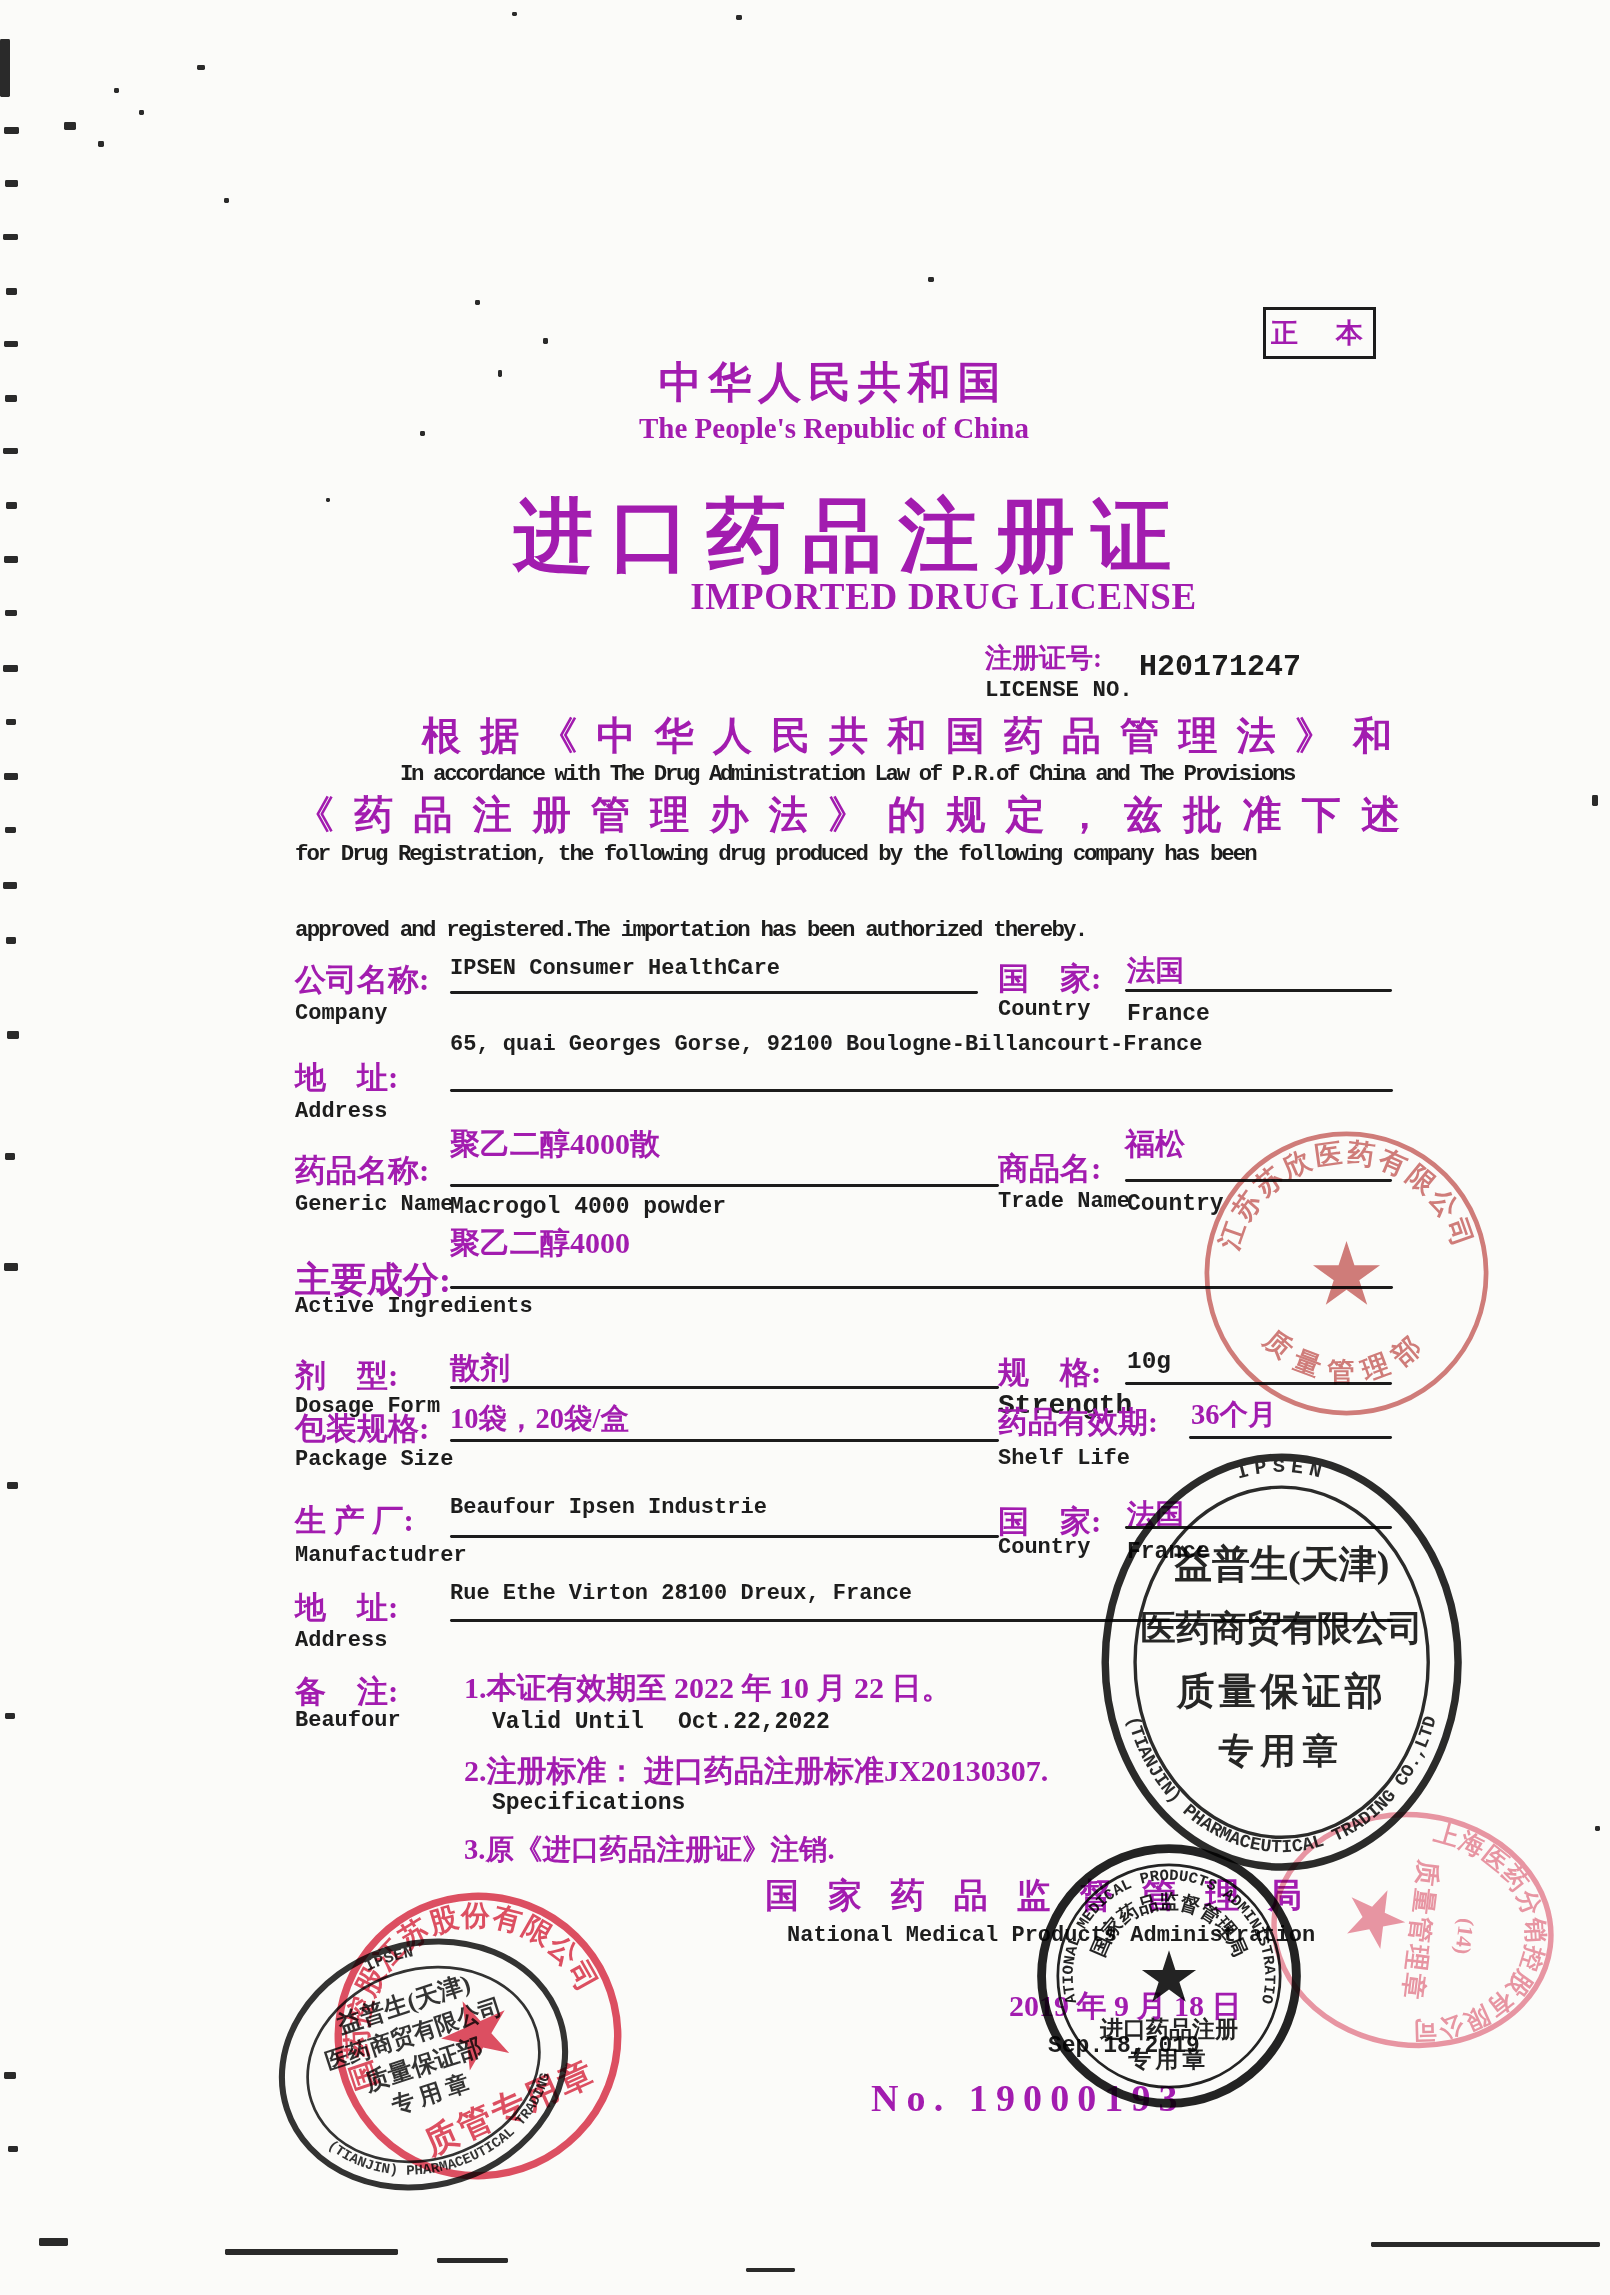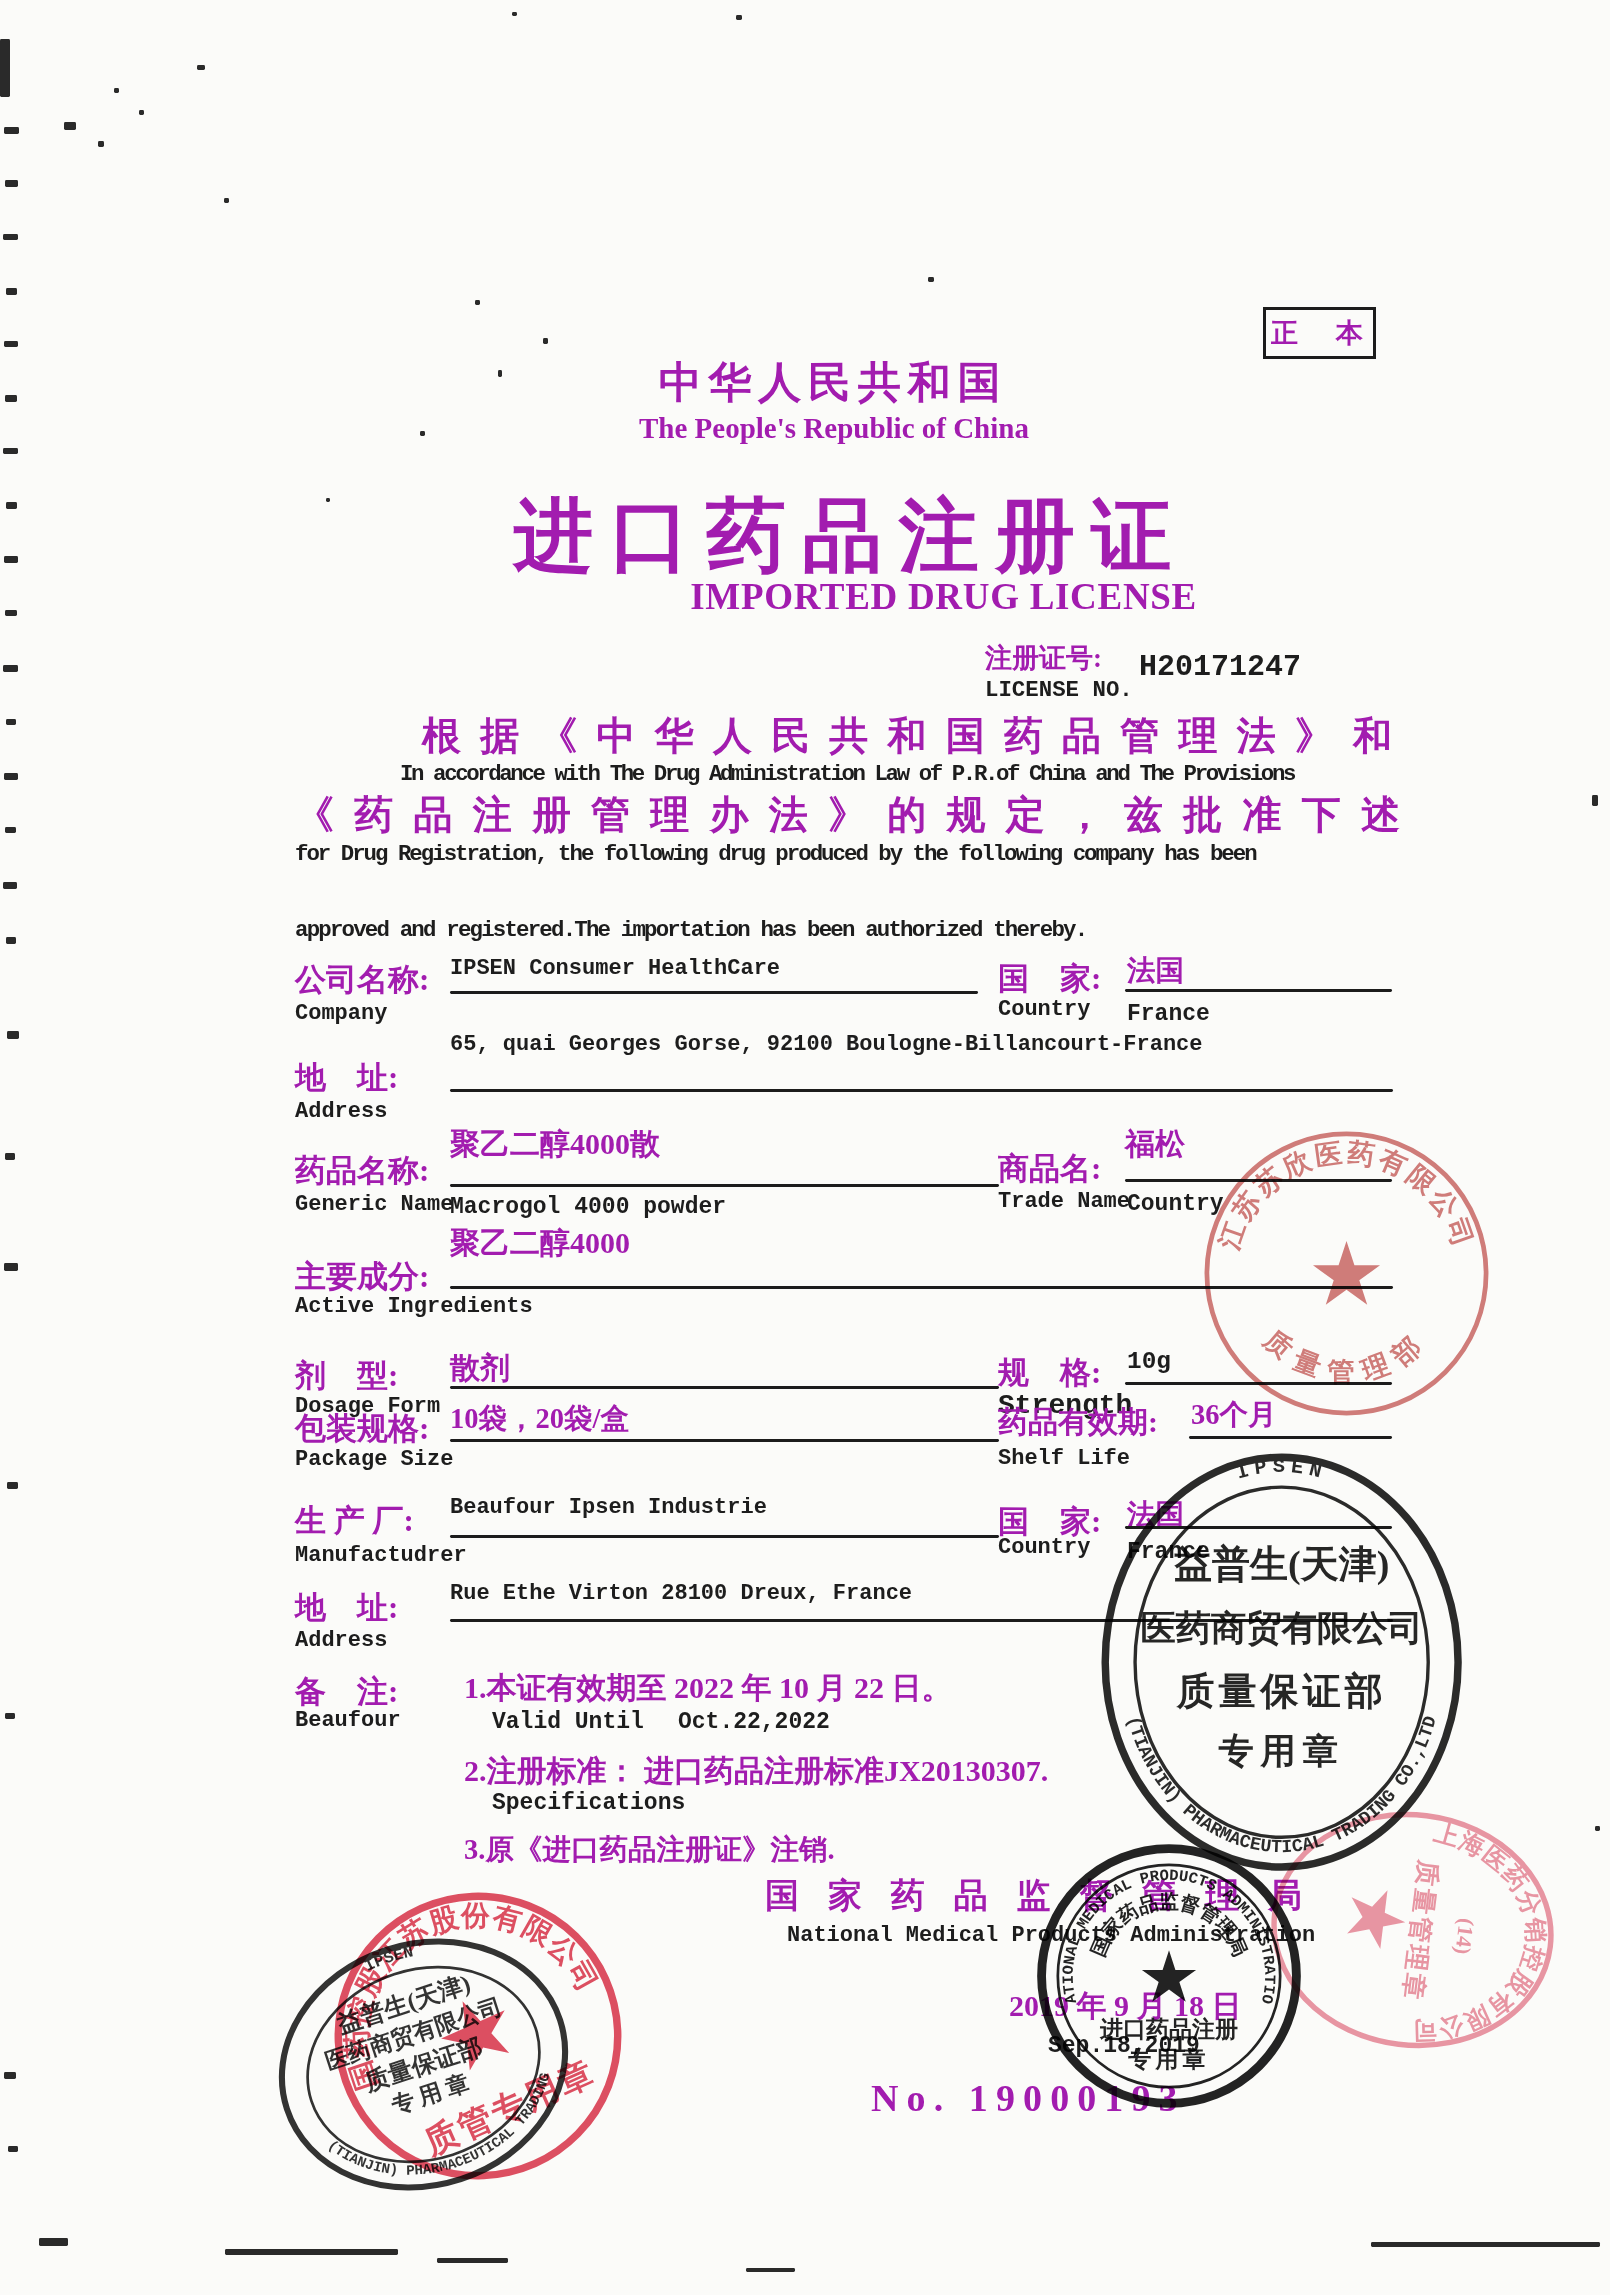--- a/index.html
+++ b/index.html
@@ -108,21 +108,21 @@
   <div class="rule" style="left:450px;top:1184px;width:549px;"></div>
   <div class="abs mono" style="left:295px;top:1192px;font-size:22px;">Generic Name</div>
   <div class="abs mono" style="left:450px;top:1194px;font-size:23px;">Macrogol 4000 powder</div>
   <div class="abs cn" style="left:450px;top:1223px;font-size:30px;">聚乙二醇4000</div>
   <div class="abs cn" style="left:1125px;top:1124px;font-size:30px;">福松</div>
   <div class="abs cn" style="left:998px;top:1148px;font-size:31px;">商品名:</div>
   <div class="rule" style="left:1125px;top:1179px;width:267px;"></div>
   <div class="abs mono" style="left:998px;top:1189px;font-size:22px;">Trade Name</div>
   <div class="abs mono" style="left:1127px;top:1191px;font-size:23px;">Country</div>
 
-  <div class="abs cn" style="left:295px;top:1256px;font-size:31px;">主要成分:</div>
+  <div class="abs cn" style="left:295px;top:1256px;font-size:36px;">主要成分:</div>
   <div class="rule" style="left:450px;top:1286px;width:943px;"></div>
   <div class="abs mono" style="left:295px;top:1294px;font-size:22px;">Active Ingredients</div>
 
   <div class="abs cn" style="left:450px;top:1348px;font-size:30px;">散剂</div>
   <div class="abs cn" style="left:295px;top:1355px;font-size:31px;">剂　型:</div>
   <div class="rule" style="left:450px;top:1386px;width:549px;"></div>
   <div class="abs mono" style="left:295px;top:1394px;font-size:22px;">Dosage Form</div>
   <div class="abs cn" style="left:998px;top:1352px;font-size:31px;">规　格:</div>
   <div class="abs mono" style="left:1127px;top:1348px;font-size:24.4px;">10g</div>
   <div class="rule" style="left:1125px;top:1382px;width:267px;"></div>

